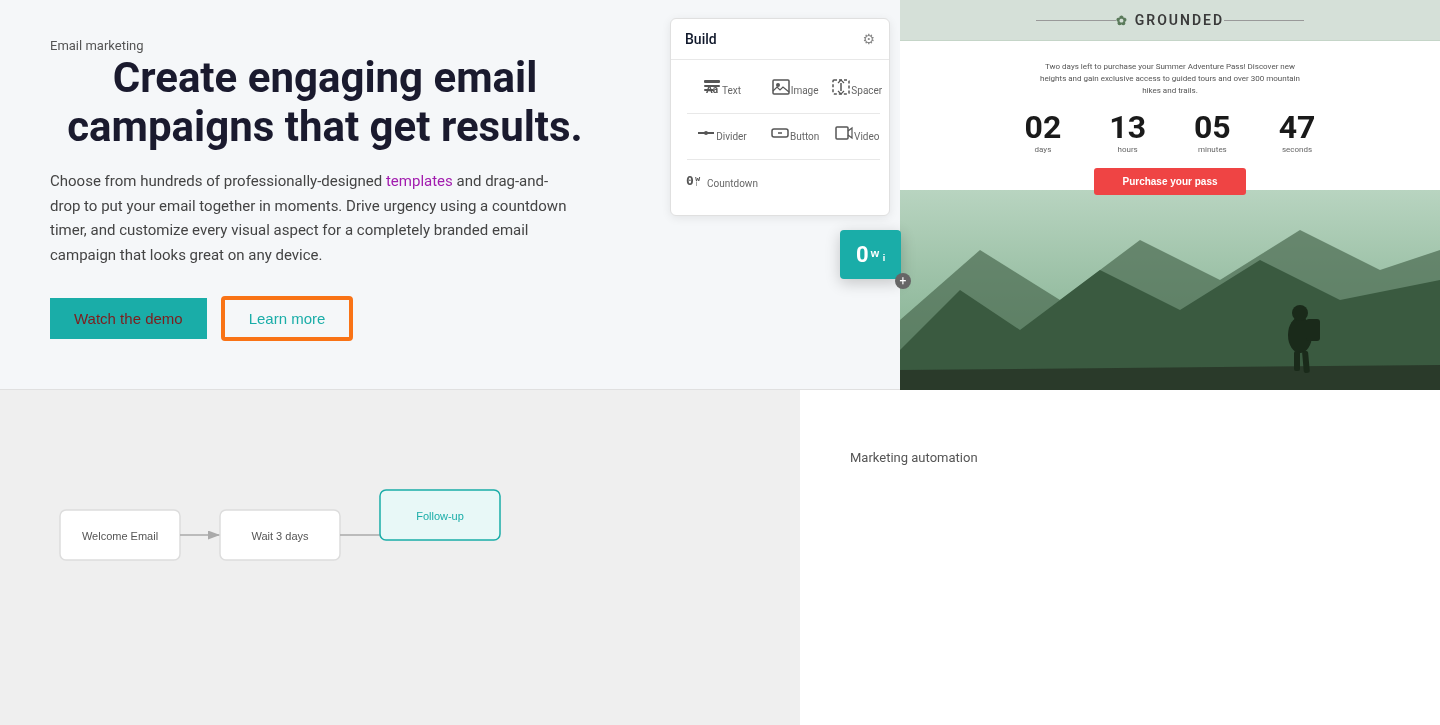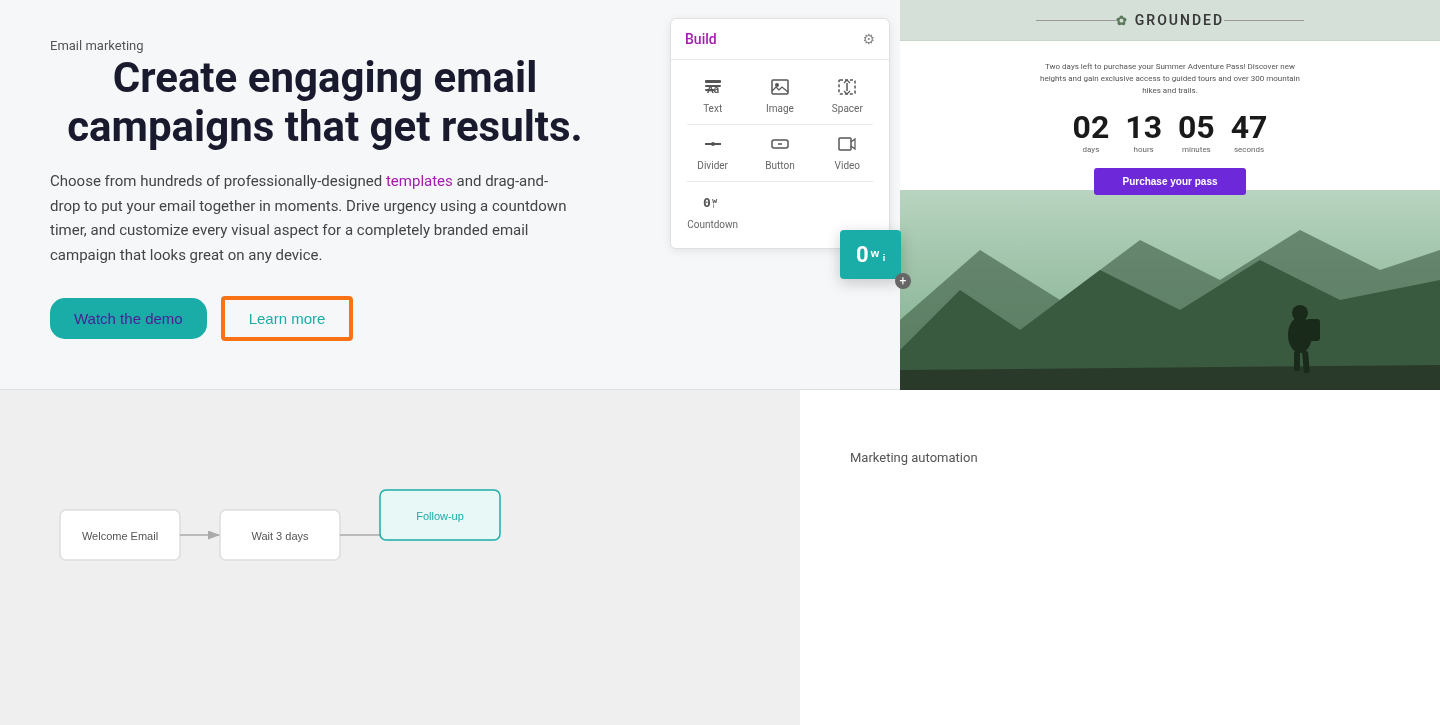--- a/index.html
+++ b/index.html
@@ -57,23 +57,23 @@
     }
 
     .buttons-row {
       display: flex;
       gap: 14px;
       align-items: center;
     }
 
     .btn-demo {
       background: #1aada8;
-      color: #4c1d95;
+      color: #7f1d1d;
       border: none;
-      border-radius: 15px;
+      border-radius: 0;
       padding: 12px 24px;
       font-size: 15px;
       font-weight: 500;
       cursor: pointer;
       white-space: nowrap;
     }
 
     .btn-learn {
       background: transparent;
       color: #1aada8;
@@ -109,39 +109,38 @@
     .builder-header {
       display: flex;
       align-items: center;
       justify-content: space-between;
       padding: 12px 14px;
       border-bottom: 1px solid #e8e8e8;
     }
 
     .builder-title {
       font-size: 14px;
-      color: #a21caf;
+      color: #0f172a;
       font-weight: 500;
     }
 
     .gear-icon {
       color: #888;
       font-size: 14px;
     }
 
     .builder-grid {
       display: grid;
       grid-template-columns: repeat(3, 1fr);
       gap: 0;
       padding: 8px;
     }
 
     .builder-item {
       display: flex;
-      flex-direction: column;
       align-items: center;
       justify-content: center;
       padding: 10px 6px;
       cursor: grab;
       border-radius: 4px;
     }
 
     .builder-item-icon {
       font-size: 18px;
       color: #555;
@@ -276,21 +275,21 @@
       line-height: 1.5;
       max-width: 260px;
       margin-bottom: 14px;
       z-index: 2;
       position: relative;
     }
 
     
     .email-countdown {
       display: flex;
-      gap: 8px;
+      gap: 24px;
       margin-bottom: 14px;
       z-index: 2;
       position: relative;
     }
 
     .countdown-unit {
       display: flex;
       flex-direction: column;
       align-items: center;
     }
@@ -311,21 +310,21 @@
     .countdown-sep {
       font-size: 28px;
       font-weight: 700;
       color: #1a1a1a;
       line-height: 1;
       margin-top: 2px;
     }
 
     
     .email-cta {
-      background: #6d28d9;
+      background: #ef4444;
       color: #fff;
       border: none;
       border-radius: 3px;
       padding: 8px 28px;
       font-size: 10px;
       font-weight: 600;
       cursor: pointer;
       z-index: 2;
       position: relative;
       margin-bottom: 8px;

